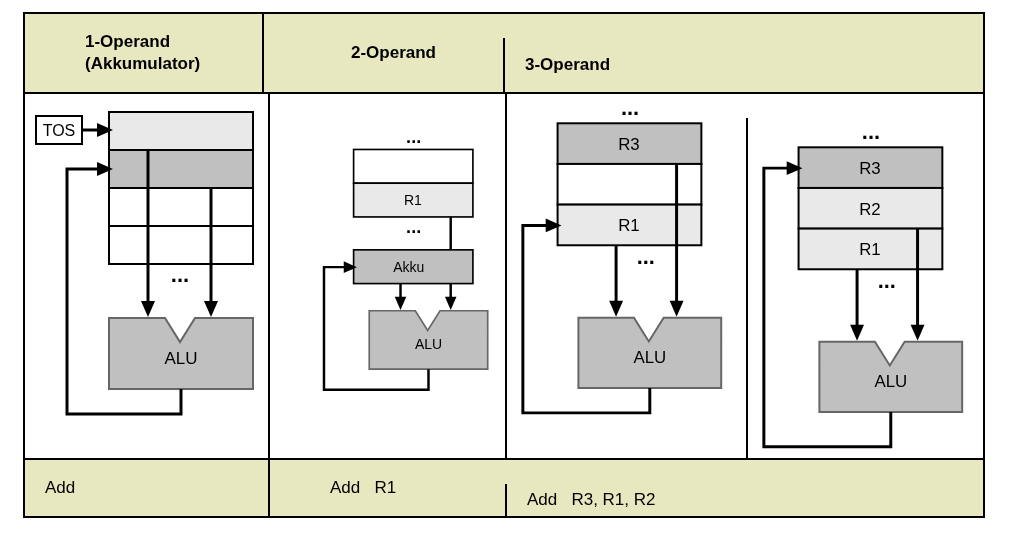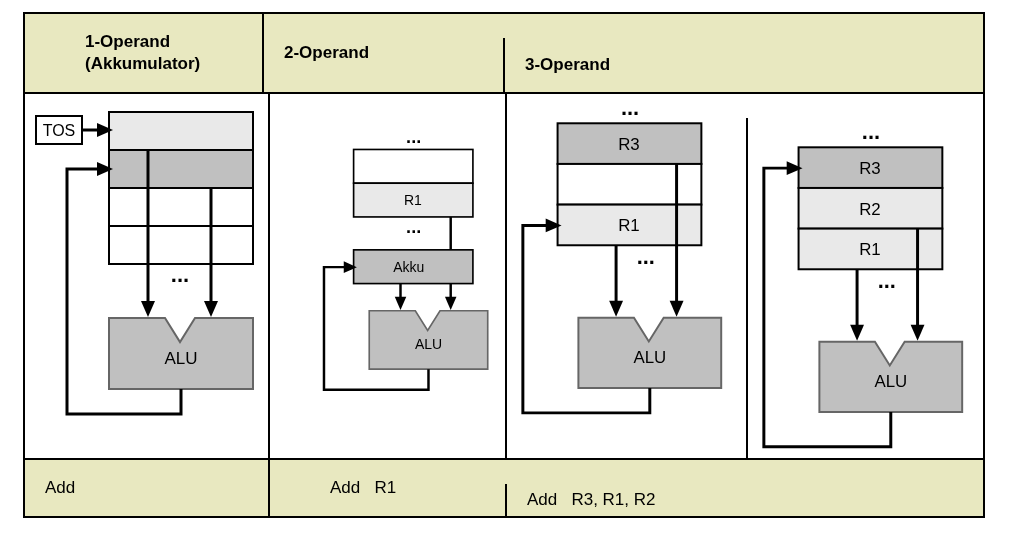--- a/index.html
+++ b/index.html
@@ -48,21 +48,21 @@
     box-sizing: border-box;
     position: relative;
     display: flex;
     align-items: center;
   }
   .cell + .cell {
     border-left: 2px solid #000000;
   }
   .c1 { width: 243px; }
   .c2 { width: 237px; padding-left: 40px; }
-  .c3 { width: 241px; }
+  .c3 { width: 241px; justify-content: center; }
   .c4 { width: 237px; margin-top: 24px; }
 
   .hdr-text {
     font-size: 17px;
     font-weight: bold;
     color: #000000;
     line-height: 1.32;
     padding-left: 20px;
     white-space: pre-line;
   }

